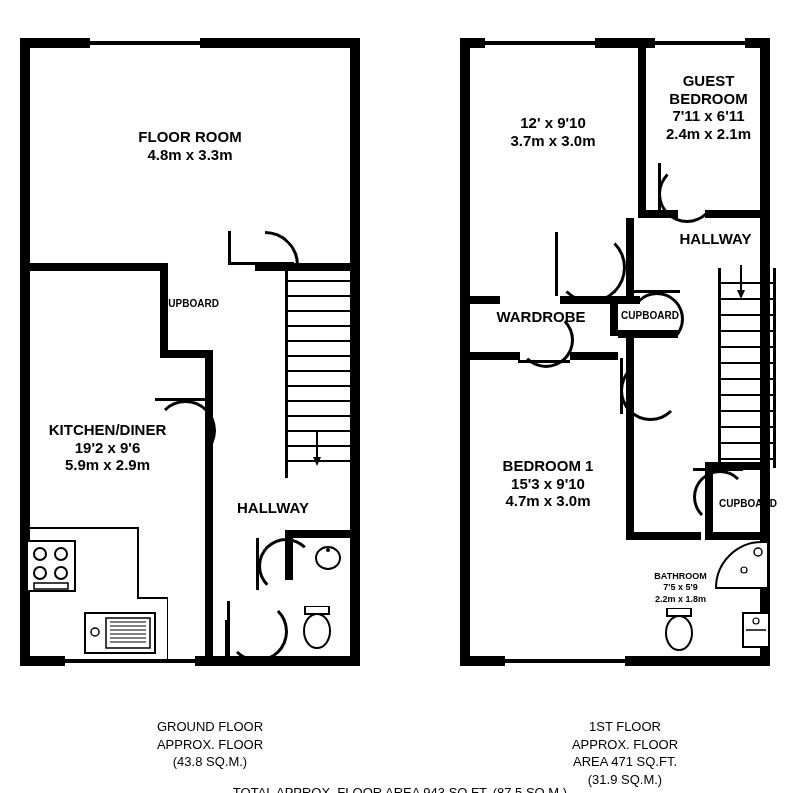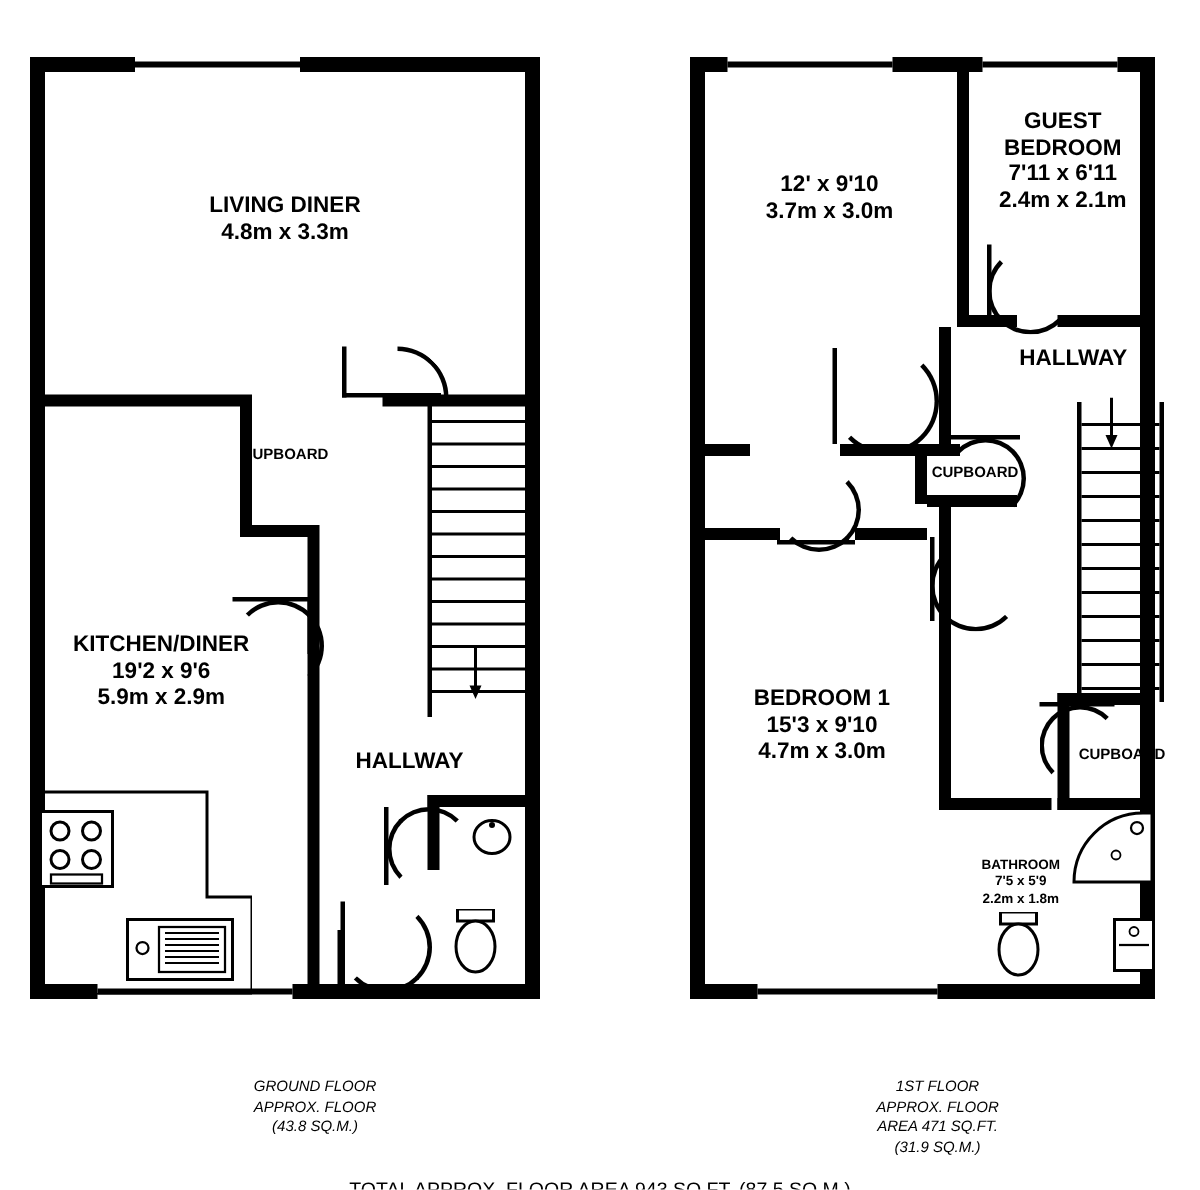--- a/index.html
+++ b/index.html
@@ -18,21 +18,21 @@
   .small{font-size:10px;font-weight:bold;}
   .tiny{font-size:9px;font-weight:bold;}
   
   .door{position:absolute;border:2px solid #000;border-radius:50%;}
   .doorline{position:absolute;background:#000;}
   
   .stair{position:absolute;border-left:3px solid #000;border-right:3px solid #000;}
   .stair .step{position:absolute;left:0;right:0;height:2px;background:#000;}
   .arrow{position:absolute;}
   
-  .caption{position:absolute;text-align:center;font-size:10px;line-height:1.35;font-style:italic;}
+  .caption{position:absolute;text-align:center;font-size:13px;line-height:1.35;}
   .total{position:absolute;width:800px;text-align:center;font-size:13px;}
   .fixture{position:absolute;}
 </style>
 </head>
 <body>
 
 <div class="plan" style="left:0;top:0;width:400px;height:700px;">
 
   <div class="w" style="left:20px;top:38px;width:70px;height:10px;"></div>
   <div class="w" style="left:90px;top:41px;width:110px;height:4px;"></div>
@@ -113,21 +113,21 @@
   <svg class="fixture" style="left:314px;top:545px;" width="28" height="26" viewBox="0 0 28 26">
     <ellipse cx="14" cy="13" rx="12" ry="11" fill="#fff" stroke="#000" stroke-width="2"></ellipse>
     <circle cx="14" cy="5" r="2" fill="#000"></circle>
   </svg>
   <svg class="fixture" style="left:300px;top:606px;" width="34" height="44" viewBox="0 0 34 44">
     <rect x="5" y="0" width="24" height="8" fill="#fff" stroke="#000" stroke-width="2"></rect>
     <ellipse cx="17" cy="25" rx="13" ry="17" fill="#fff" stroke="#000" stroke-width="2"></ellipse>
   </svg>
 
   <div class="room-label" style="left:85px;top:128px;width:210px;font-size:15px;">
-    <span class="nm">LIVING DINER</span>
+    <span class="nm">FLOOR ROOM</span>
     <span class="d2">4.8m x 3.3m</span>
   </div>
 
   <div class="room-label" style="left:10px;top:421px;width:195px;font-size:15px;">
     <span class="nm">KITCHEN/DINER</span>
     <span class="d1">19'2 x 9'6</span>
     <span class="d2">5.9m x 2.9m</span>
   </div>
 
   <div class="room-label" style="left:218px;top:499px;width:110px;font-size:15px;">
@@ -232,20 +232,23 @@
     <span class="nm">GUEST</span>
     <span class="nm">BEDROOM</span>
     <span class="d1">7'11 x 6'11</span>
     <span class="d2">2.4m x 2.1m</span>
   </div>
 
   <div class="room-label" style="left:228px;top:230px;width:115px;font-size:15px;">
     <span class="nm">HALLWAY</span>
   </div>
 
+  <div class="room-label" style="left:36px;top:308px;width:150px;font-size:15px;">
+    <span class="nm">WARDROBE</span>
+  </div>
 
   <div class="room-label small" style="left:180px;top:310px;width:80px;">
     <span class="nm">CUPBOARD</span>
   </div>
 
   <div class="room-label" style="left:38px;top:457px;width:160px;font-size:15px;">
     <span class="nm">BEDROOM 1</span>
     <span class="d1">15'3 x 9'10</span>
     <span class="d2">4.7m x 3.0m</span>
   </div>

